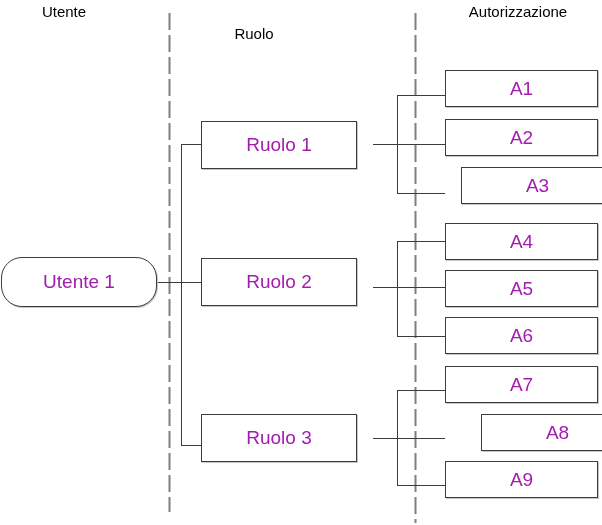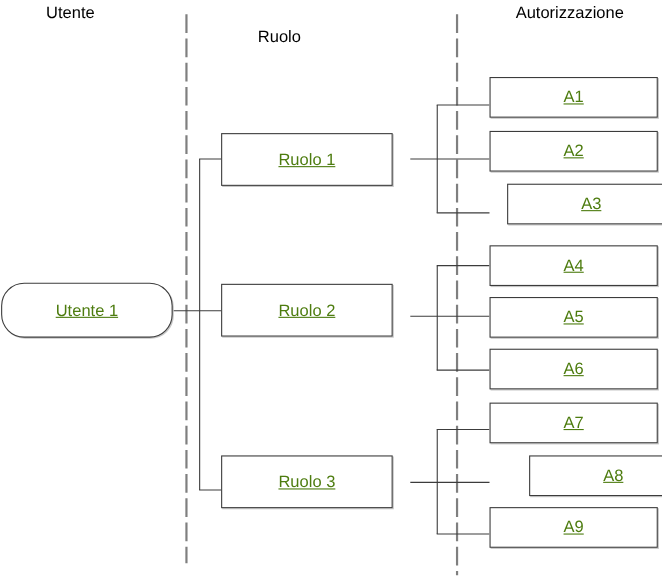--- a/index.html
+++ b/index.html
@@ -32,24 +32,23 @@
   #h-autorizzazione { left: 466px; width: 104px; }
   .box {
     position: absolute;
     box-sizing: border-box;
     background: #ffffff;
     border: 1px solid #3c3c3c;
     box-shadow: 1px 1px 0 #c6c6c6;
     display: flex;
     align-items: center;
     justify-content: center;
-    font-size: 15px;
-    color: #4d7c0f;
+    font-size: 19px;
+    color: #a21caf;
     white-space: nowrap;
-    text-decoration: underline;
   }
   #utente1 { left: 1px;   top: 257px; width: 156px; height: 50px; border-radius: 21px; }
   .role    { left: 201px; width: 156px; height: 48px; }
   #ruolo1  { top: 121px; }
   #ruolo2  { top: 258px; }
   #ruolo3  { top: 414px; }
   .auth    { left: 445px; width: 153px; height: 37px; }
   #a1 { top: 70px; }  #a2 { top: 119px; } #a3 { top: 167px; margin-left: 16px; }
   #a4 { top: 223px; } #a5 { top: 270px; } #a6 { top: 317px; }
   #a7 { top: 366px; } #a8 { top: 414px; margin-left: 36px; } #a9 { top: 461px; }

